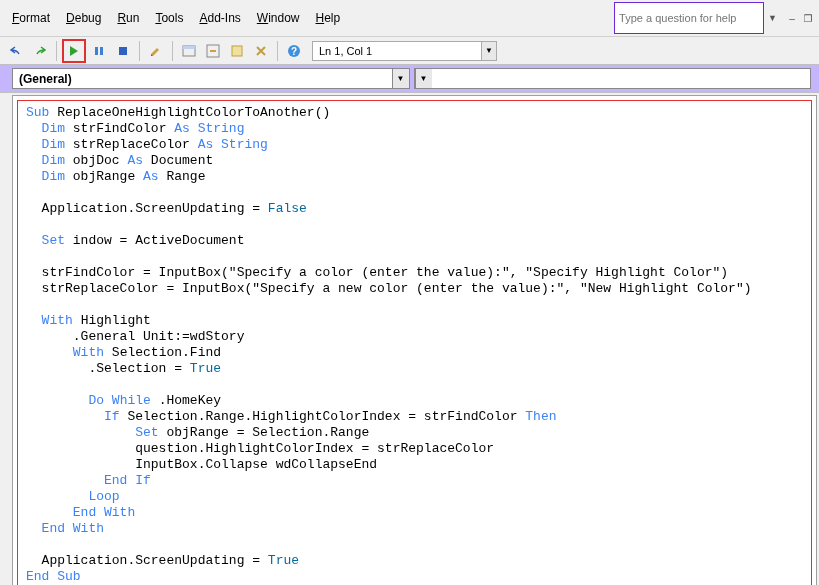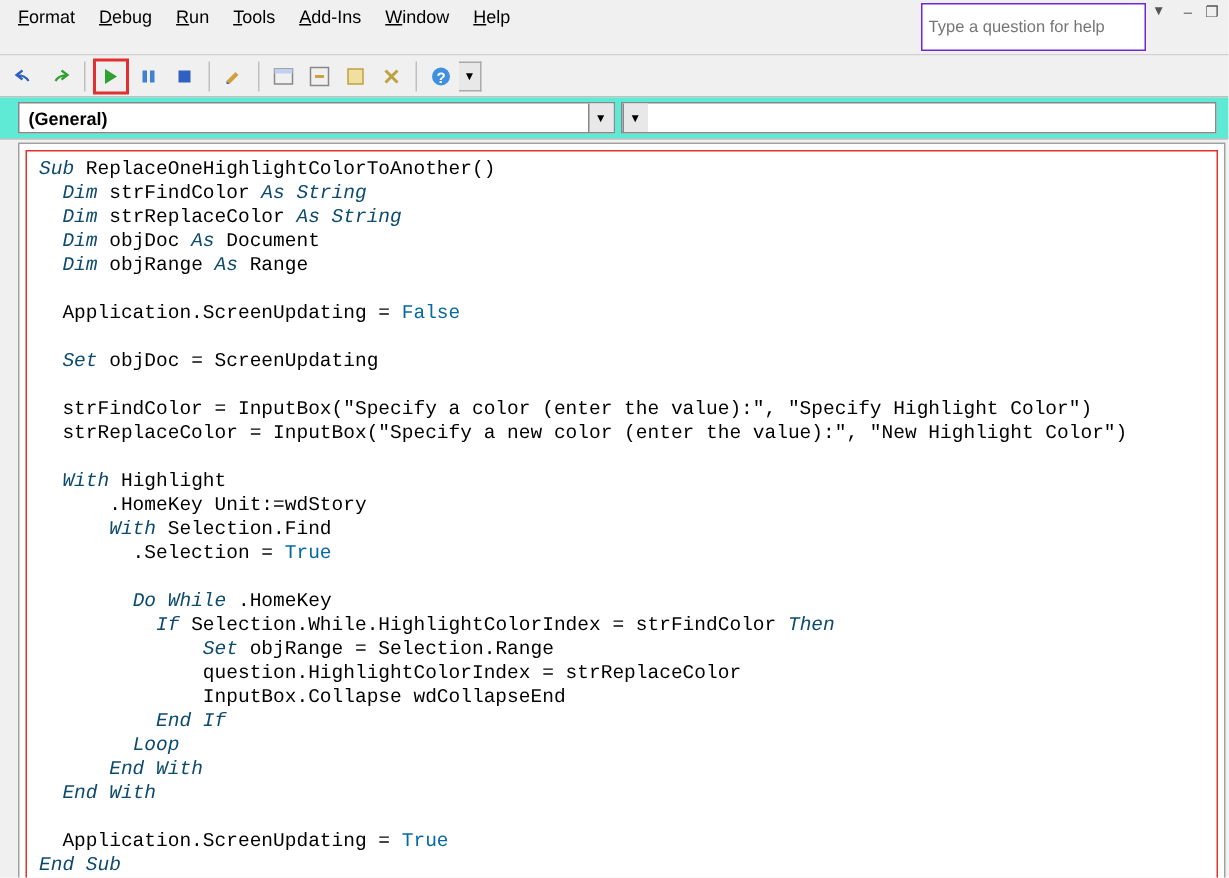--- a/index.html
+++ b/index.html
@@ -1,40 +1,40 @@
 <!DOCTYPE html>
 <html><head>
 <meta charset="utf-8">
 <style>
   * { margin: 0; padding: 0; box-sizing: border-box; }
   body { font-family: "Segoe UI", Tahoma, sans-serif; font-size: 12px; background: #f0f0f0; color: #000; width: 819px; height: 585px; overflow: hidden; }
-  .menubar { display: flex; background: #f0f0f0; padding: 2px 4px; border-bottom: 1px solid #d0d0d0; }
+  .menubar { display: flex; align-items: center; background: #f0f0f0; padding: 2px 4px; border-bottom: 1px solid #d0d0d0; }
   .menubar .menu-item { padding: 2px 8px; cursor: default; }
   .menubar .menu-item .u { text-decoration: underline; }
   .menubar .spacer { flex: 1; }
   .helpbox { border: 1px solid #6d28d9; background: #fff; font-size: 11px; padding: 15px 4px; color: #888; width: 150px; height: 18px; margin-right: 4px; }
   .helpbox-arrow { font-size: 9px; color: #555; margin-right: 6px; }
   .winbtn { width: 14px; height: 12px; margin-left: 2px; display: flex; align-items: center; justify-content: center; font-size: 10px; color: #555; }
 
   .toolbar { display: flex; align-items: center; background: #f0f0f0; padding: 2px 4px; border-bottom: 1px solid #c0c0c0; height: 28px; }
   .tbtn { width: 22px; height: 22px; margin: 0 1px; display: flex; align-items: center; justify-content: center; border: 1px solid transparent; }
   .run-highlight { border: 2px solid #e03030 !important; width: 24px; height: 24px; }
   .tsep { width: 1px; height: 20px; background: #c0c0c0; margin: 0 4px; }
   .pos-box { border: 1px solid #aaa; background: #fff; padding: 1px 6px; font-size: 11px; width: 170px; margin-left: 6px; height: 20px; display: flex; align-items: center; }
   .pos-arrow { width: 15px; height: 20px; background: #e8e8e8; border: 1px solid #aaa; border-left: none; display: flex; align-items: center; justify-content: center; font-size: 8px; }
 
-  .dropdown-row { display: flex; align-items: center; background: #5eead4; padding: 3px 4px 3px 12px; border-bottom: 1px solid #c0c0c0; }
+  .dropdown-row { display: flex; align-items: center; background: #c4b5fd; padding: 3px 4px 3px 12px; border-bottom: 1px solid #c0c0c0; }
   .dd { flex: 1; display: flex; background: #fff; border: 1px solid #888; height: 21px; align-items: center; font-size: 12px; margin-right: 4px; }
   .dd span.label { flex: 1; padding: 0 6px; font-weight: bold; }
   .dd .dd-arrow { width: 17px; height: 100%; background: #e8e8e8; border-left: 1px solid #888; display: flex; align-items: center; justify-content: center; font-size: 8px; }
 
   .code-area { background: #fff; border: 1px solid #a0a0a0; margin: 2px 2px 0 12px; height: 520px; overflow: auto; position: relative; }
   .code-inner { border: 1px solid #e03030; margin: 4px; padding: 4px 8px; }
   pre.code { font-family: "Courier New", monospace; font-size: 13px; line-height: 16px; white-space: pre; color: #000; }
-  .kw { color: #0c4a6e; font-style: italic; }
+  .kw { color: #3b82f6; }
   .lit { color: #0369a1; }
 
   svg { display: block; }
 </style>
 </head>
 <body>
 
 <div class="menubar">
   <div class="menu-item"><span class="u">F</span><span>ormat</span></div>
   <div class="menu-item"><span class="u">D</span>ebug</div>
@@ -108,20 +108,23 @@
         <path d="M3 3 L7 7 L11 3 M3 11 L7 7 L11 11" stroke="#c0a040" stroke-width="2" fill="none"></path>
       </svg>
   </div>
   <div class="tsep"></div>
   <div class="tbtn">
     <svg width="14" height="14" viewBox="0 0 14 14">
         <circle cx="7" cy="7" r="6" fill="#4090e0"></circle>
         <text x="7" y="11" text-anchor="middle" font-size="10" fill="#fff" font-weight="bold">?</text>
       </svg>
   </div>
+  <div class="pos-box">
+      <span>Ln 1, Col 1</span>
+    </div>
   <div class="pos-arrow">▼</div>
 </div>
 
 <div class="dropdown-row">
   <div class="dd">
     <span class="label">(General)</span>
     <div class="dd-arrow">▼</div>
   </div>
   <div class="dd">
     <div class="dd-arrow">▼</div>
@@ -131,32 +134,32 @@
 <div class="code-area">
   <div class="code-inner">
 <pre class="code"><span class="kw">Sub</span><span> ReplaceOneHighlightColorToAnother()</span>
   <span class="kw">Dim</span><span> strFindColor </span><span class="kw">As String</span>
   <span class="kw">Dim</span><span> strReplaceColor </span><span class="kw">As String</span>
   <span class="kw">Dim</span><span> objDoc </span><span class="kw">As</span><span> Document</span>
   <span class="kw">Dim</span><span> objRange </span><span class="kw">As</span><span> Range</span>
 
 <span>  Application.ScreenUpdating = </span><span class="lit">False</span>
 
-  <span class="kw">Set</span><span> objDoc = ScreenUpdating</span>
+  <span class="kw">Set</span><span> indow = ActiveDocument</span>
 
 <span>  strFindColor = InputBox("Specify a color (enter the value):", "Specify Highlight Color")</span>
 <span>  strReplaceColor = InputBox("Specify a new color (enter the value):", "New Highlight Color")</span>
 
   <span class="kw">With</span><span> Highlight</span>
-<span>      .HomeKey Unit:=wdStory</span>
+<span>      .General Unit:=wdStory</span>
       <span class="kw">With</span><span> Selection.Find</span>
 <span>        .Selection = </span><span class="lit">True</span>
 
         <span class="kw">Do While</span><span> .HomeKey</span>
-          <span class="kw">If</span><span> Selection.While.HighlightColorIndex = strFindColor </span><span class="kw">Then</span>
+          <span class="kw">If</span><span> Selection.Range.HighlightColorIndex = strFindColor </span><span class="kw">Then</span>
               <span class="kw">Set</span><span> objRange = Selection.Range</span>
 <span>              question.HighlightColorIndex = strReplaceColor</span>
 <span>              InputBox.Collapse wdCollapseEnd</span>
           <span class="kw">End If</span>
         <span class="kw">Loop</span>
       <span class="kw">End With</span>
   <span class="kw">End With</span>
 
 <span>  Application.ScreenUpdating = </span><span class="lit">True</span>
 <span class="kw">End Sub</span></pre>

